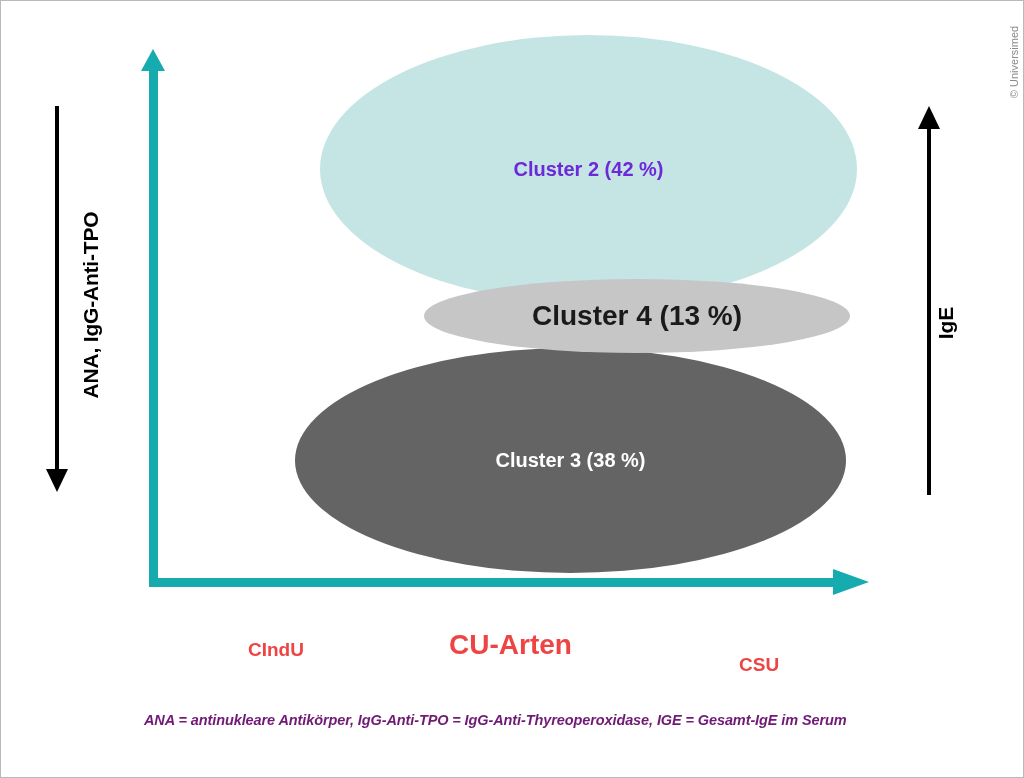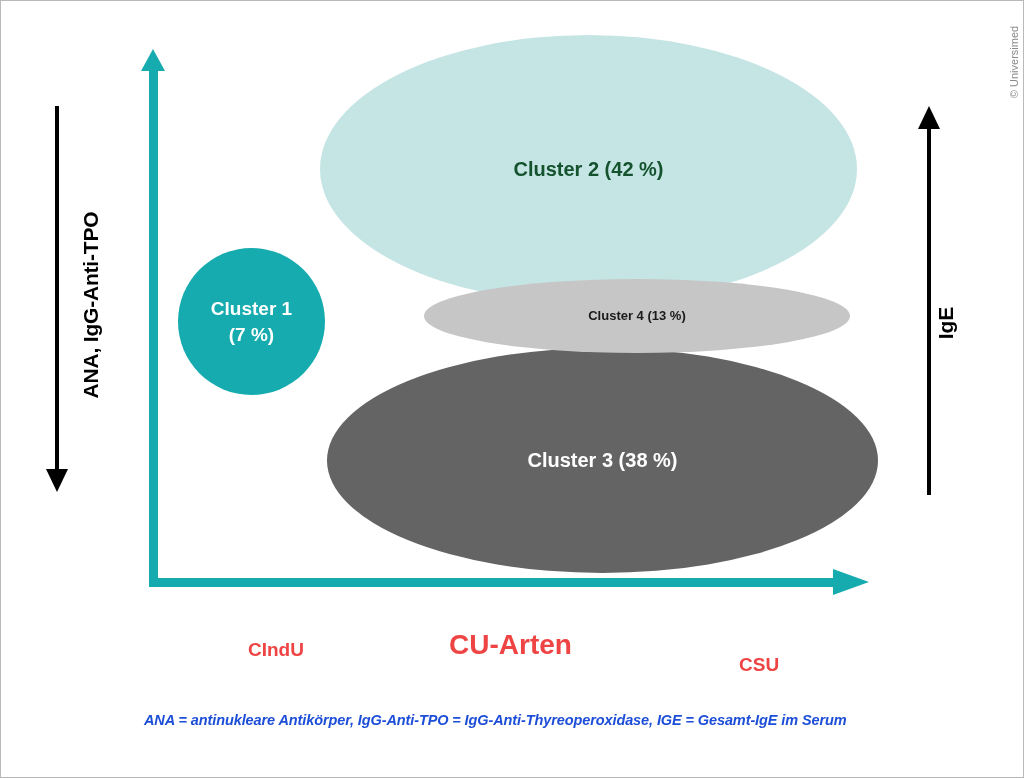--- a/index.html
+++ b/index.html
@@ -116,41 +116,41 @@
     justify-content: center;
     text-align: center;
     font-weight: bold;
     line-height: 1.35;
   }
   #cluster-2 {
     left: 319px; top: 34px;
     width: 537px; height: 268px;
     background: #c5e5e4;
     border-radius: 50%;
-    color: #14532d;
+    color: #6d28d9;
     font-size: 20px;
     z-index: 1;
   }
   #cluster-2 .cluster-label { margin-top: 0px; }
   #cluster-3 {
-    left: 326px; top: 347px;
+    left: 294px; top: 347px;
     width: 551px; height: 225px;
     background: #646464;
     border-radius: 50%;
     color: #ffffff;
     font-size: 20px;
     z-index: 2;
   }
   #cluster-4 {
     left: 423px; top: 278px;
     width: 426px; height: 74px;
     background: #c6c6c6;
     border-radius: 50%;
     color: #1a1a1a;
-    font-size: 13px;
+    font-size: 28px;
     z-index: 3;
   }
   #cluster-1 {
     left: 177px; top: 247px;
     width: 147px; height: 147px;
     background: #16abae;
     border-radius: 50%;
     color: #ffffff;
     font-size: 19px;
     z-index: 4;
@@ -169,21 +169,21 @@
   #x-label-right  { left: 738px; top: 638px; font-size: 19px; margin-top: 15px; }
 
   
   #footnote {
     position: absolute;
     left: 143px;
     top: 711px;
     font-size: 14.5px;
     font-style: italic;
     font-weight: bold;
-    color: #1d4ed8;
+    color: #701a75;
     white-space: nowrap;
     letter-spacing: -0.1px;
   }
 
   
   #copyright {
     position: absolute;
     left: 958px;
     top: 55px;
     width: 110px;
@@ -218,24 +218,20 @@
   </div>
 
   <div id="cluster-3" class="cluster">
     <span class="cluster-label">Cluster 3 (38 %)</span>
   </div>
 
   <div id="cluster-4" class="cluster">
     <span class="cluster-label">Cluster 4 (13 %)</span>
   </div>
 
-  <div id="cluster-1" class="cluster">
-    <span>Cluster 1</span>
-    <span>(7 %)</span>
-  </div>
 
   <div id="x-label-left" class="x-label">CIndU</div>
   <div id="x-axis-title" class="x-label">CU-Arten</div>
   <div id="x-label-right" class="x-label">CSU</div>
 
   <div id="footnote">ANA = antinukleare Antikörper, IgG-Anti-TPO = IgG-Anti-Thyreoperoxidase, IGE = Gesamt-IgE im Serum</div>
 
   <div id="copyright">© Universimed</div>
 
 </div>

